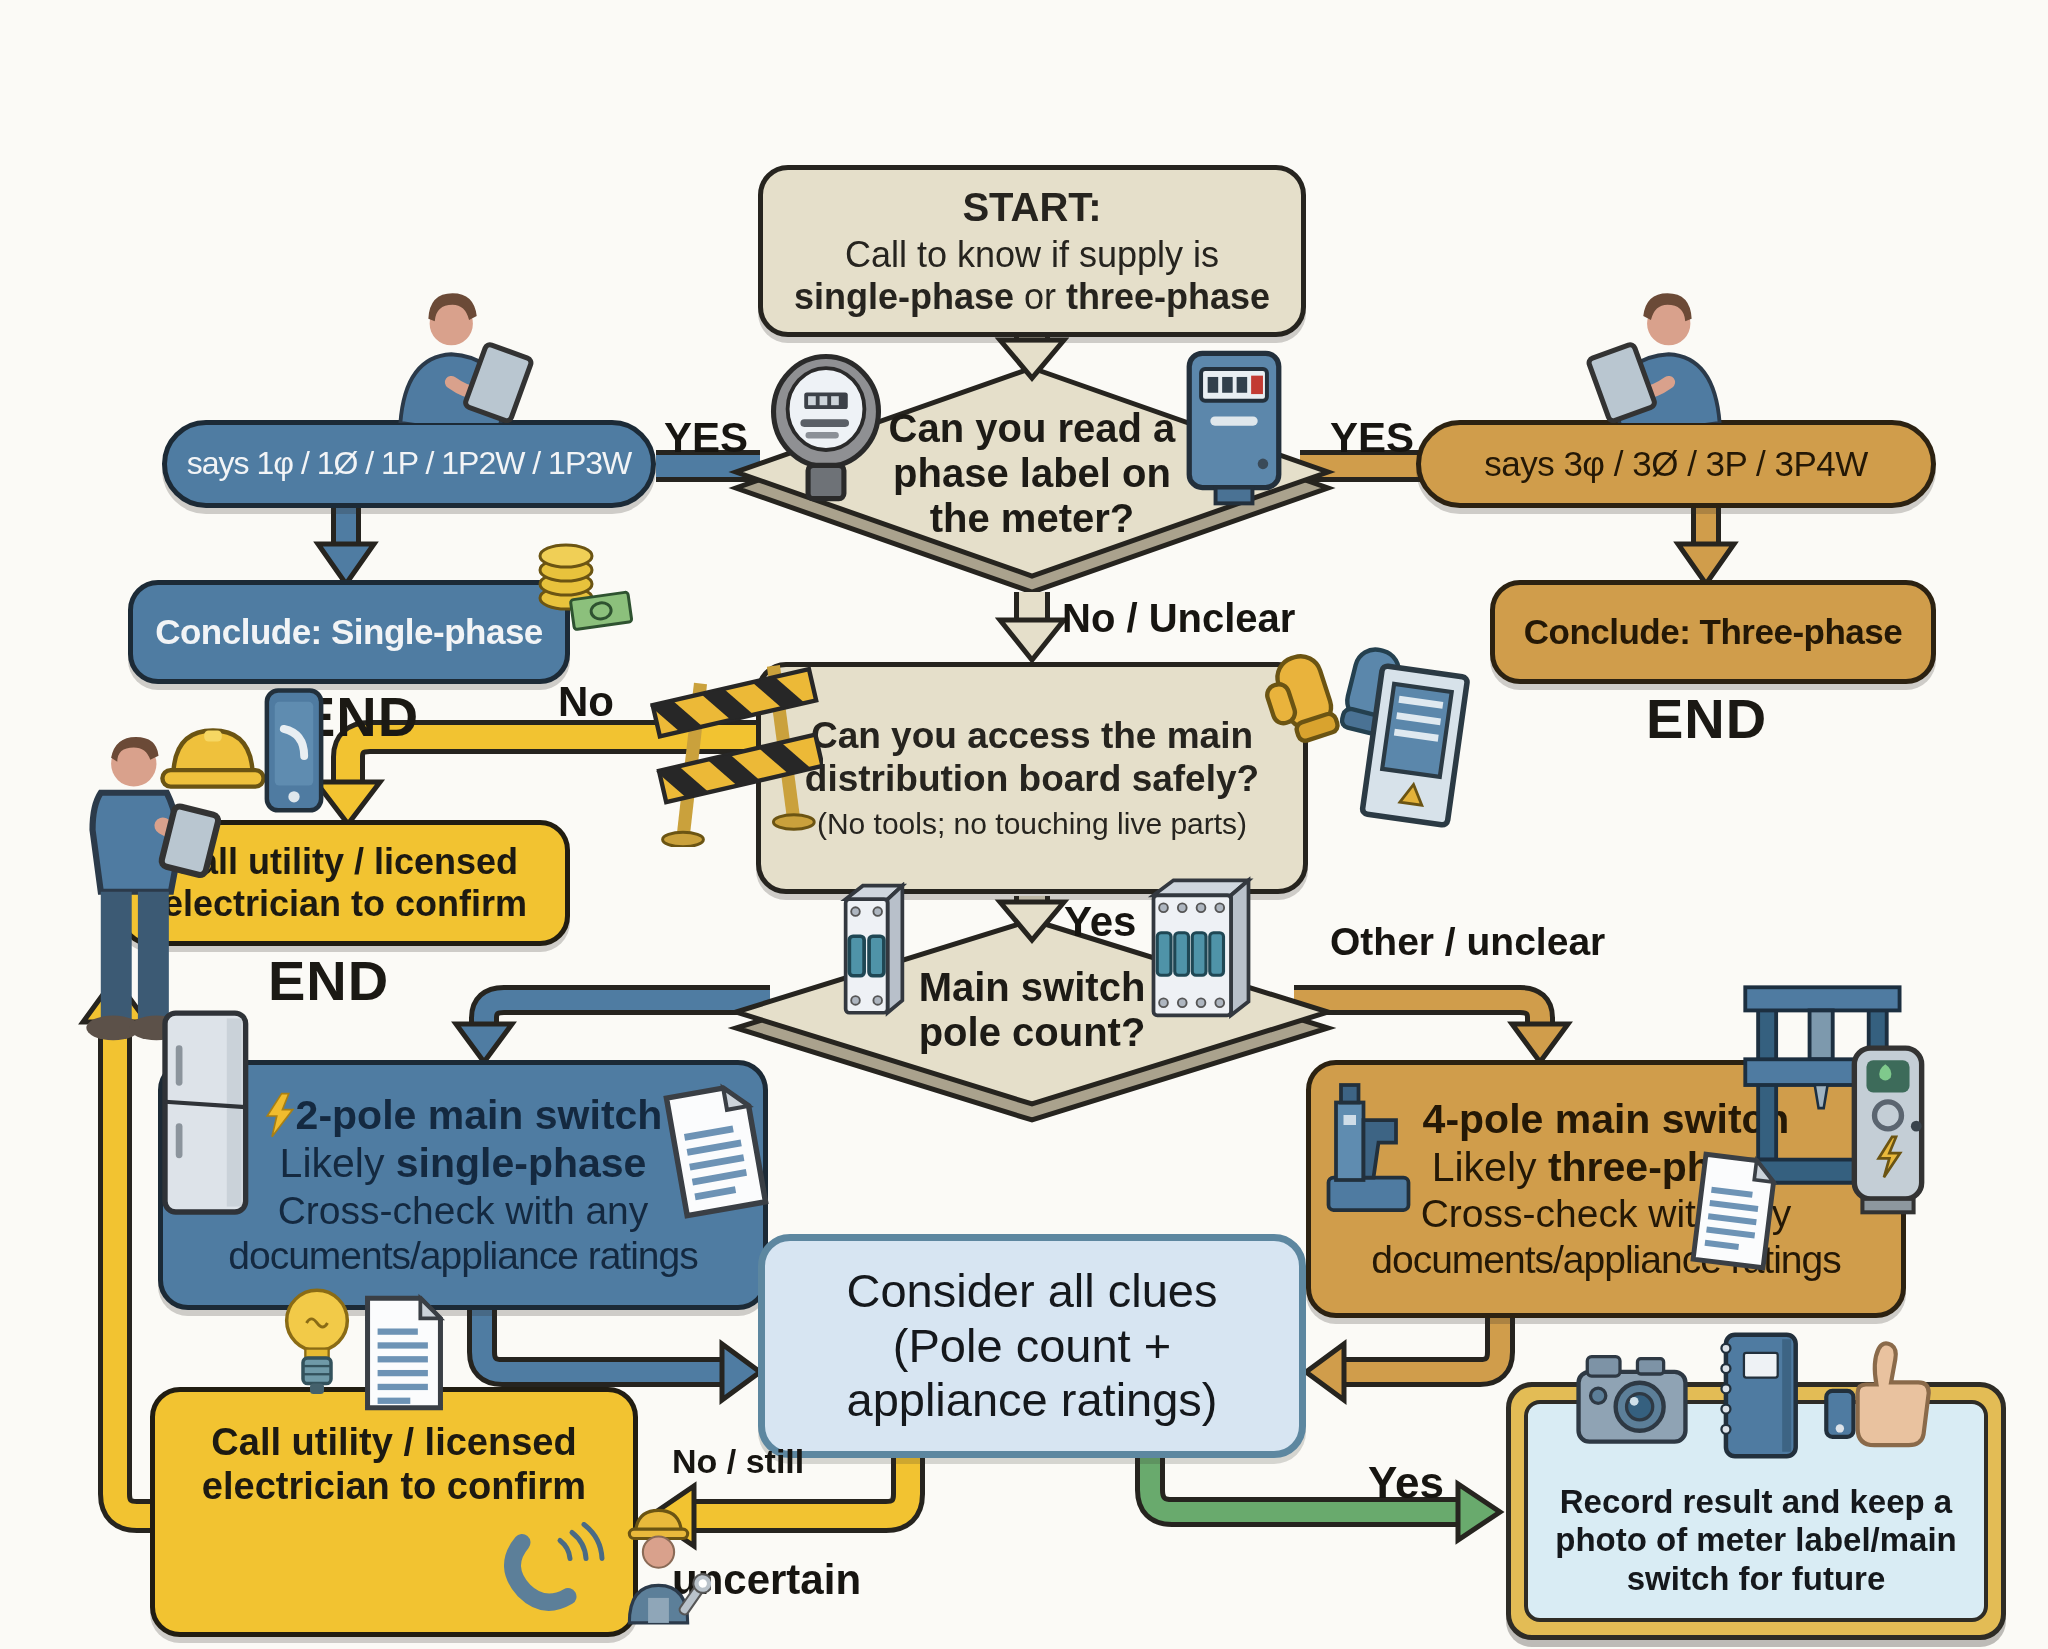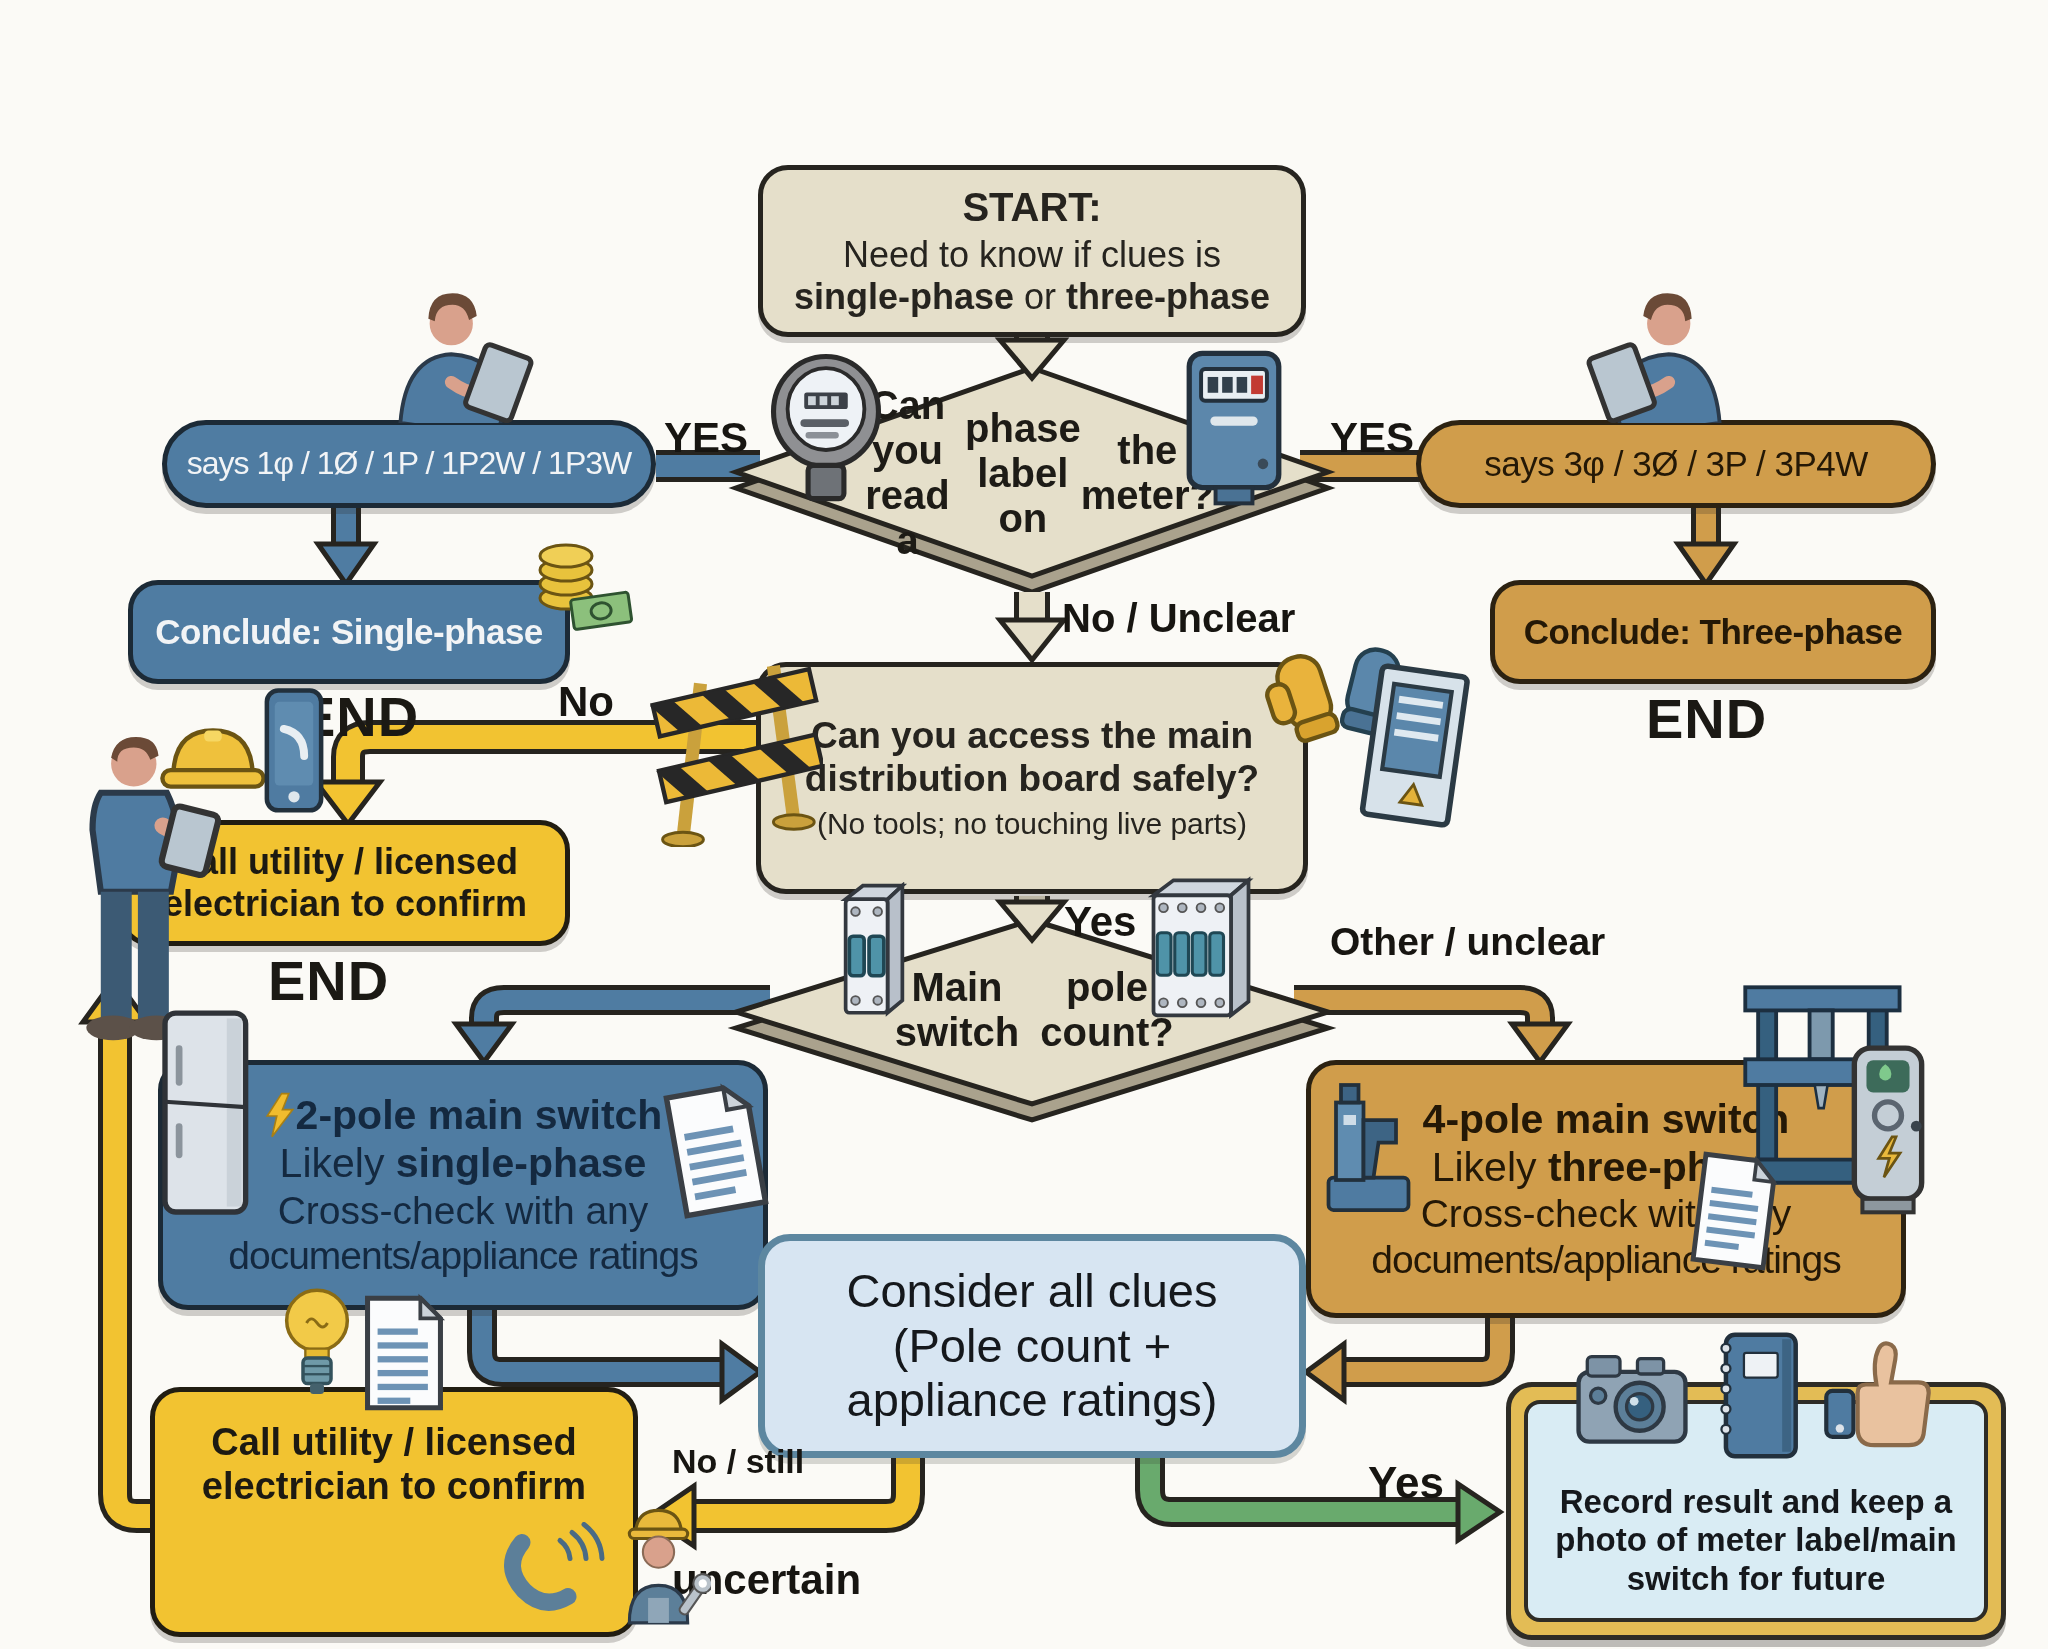--- a/index.html
+++ b/index.html
@@ -25,22 +25,22 @@
                box-shadow:0 6px 0 rgba(45,42,38,.18);color:#15181c;}
   .goldframe{background:var(--gold);border:5px solid #2e2c26;border-radius:26px;padding:13px;
              box-shadow:0 7px 0 rgba(45,42,38,.3);}
   .goldframe .inner{background:#d9ecf4;border:4px solid #2e2c26;border-radius:16px;width:100%;height:100%;
              box-sizing:border-box;display:flex;flex-direction:column;align-items:center;justify-content:flex-end;
              padding:10px 8px 20px 8px;color:#15181c;}
   .lbl{position:absolute;font-weight:bold;color:var(--label);white-space:nowrap;}
   .endlbl{position:absolute;font-weight:bold;font-size:56px;letter-spacing:1px;color:#1b1914;}
   .b{font-weight:bold;}
   .icon{position:absolute;}
-  .dtext{position:absolute;display:flex;flex-direction:row;align-items:center;justify-content:center;
-         text-align:center;font-weight:bold;color:#1d1b16;}
+  .dtext{position:absolute;display:flex;flex-direction:column;align-items:center;justify-content:center;
+         text-align:right;font-weight:bold;color:#1d1b16;}
 </style>
 </head>
 <body>
 
 <div class="canvas">
 
   <svg class="layer" viewBox="0 0 2048 1649">
 
     <g>
       <path d="M656,466 H760" stroke="var(--ink)" stroke-width="32" fill="none"></path>
@@ -137,21 +137,21 @@
     <g>
       <path d="M1032,896 V904" stroke="var(--ink)" stroke-width="36" fill="none"></path>
       <path d="M1032,896 V904" stroke="var(--beige)" stroke-width="26" fill="none"></path>
       <polygon points="1000,902 1064,902 1032,940" fill="var(--beige)" stroke="var(--ink)" stroke-width="5"></polygon>
     </g>
   </svg>
 
   <div class="node rbox beige" style="left:758px;top:165px;width:548px;height:172px;padding:10px 26px;">
     <div class="b" style="font-size:40px;">START:</div>
     <div style="font-size:36px;margin-top:4px;">
-      <span>Need to know if clues is </span><b>single-phase</b><span> or </span><b>three-phase</b>
+      <span>Call to know if supply is </span><b>single-phase</b><span> or </span><b>three-phase</b>
     </div>
   </div>
 
   <div class="dtext" style="left:850px;top:398px;width:364px;height:150px;font-size:40px;">
     <div>Can you read a</div>
     <div>phase label on</div>
     <div>the meter?</div>
   </div>
 
   <div class="node rbox pill bluebox" style="left:162px;top:420px;width:494px;height:88px;font-size:32px;letter-spacing:-1px;">

